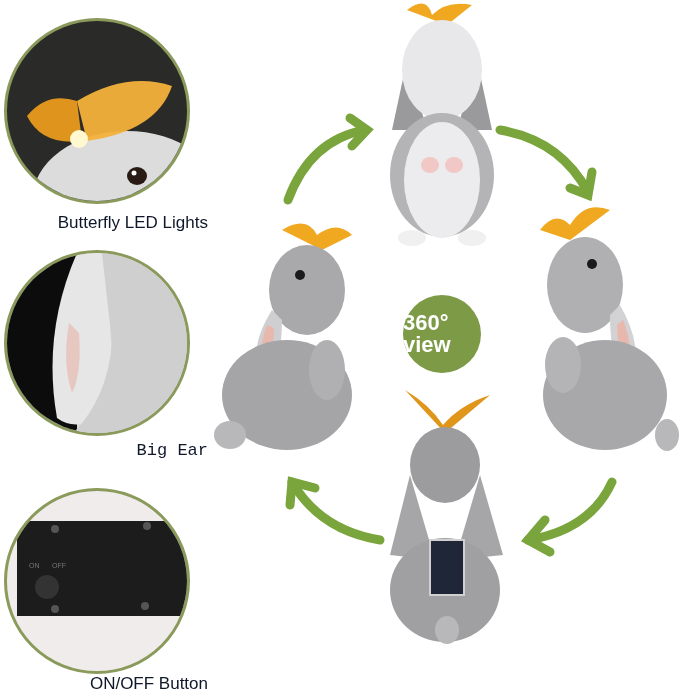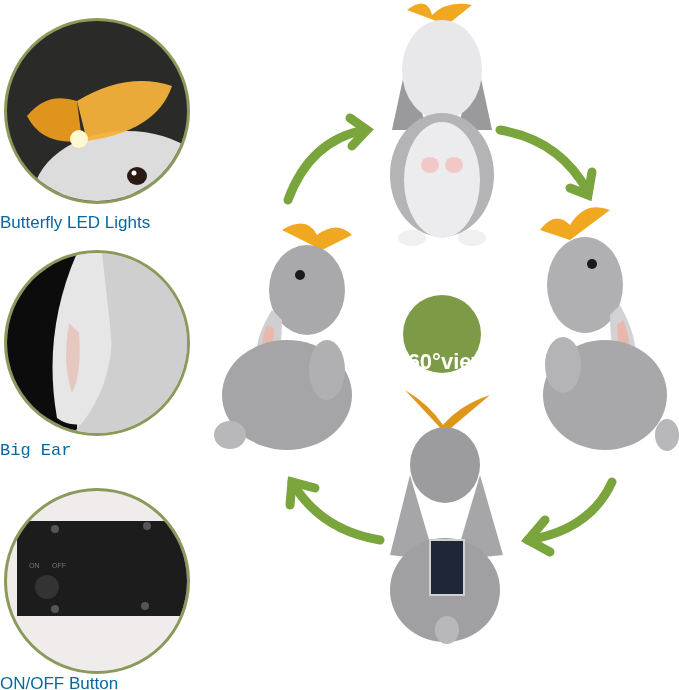--- a/index.html
+++ b/index.html
@@ -1,20 +1,20 @@
 <!DOCTYPE html>
 <html><head>
 <meta charset="utf-8">
 <style>
   html, body { margin:0; padding:0; background:#ffffff; }
   body { width:679px; height:690px; position:relative; overflow:hidden; font-family:"Liberation Sans", sans-serif; }
   .abs { position:absolute; }
   .detail-circle { position:absolute; left:4px; width:186px; height:186px; border-radius:50%; border:3px solid #8a9a5b; overflow:hidden; box-sizing:border-box; }
-  .detail-label { position:absolute; left:0; width:200px; text-align:left; font-size:17px; color:#0369a1; }
-  .badge { position:absolute; left:403px; top:295px; width:78px; height:78px; border-radius:50%; background:#7d9a46; color:#fff; display:flex; align-items:flex-end; justify-content:center; font-weight:bold; font-size:22px; line-height:22px; }
+  .detail-label { position:absolute; left:8px; width:200px; text-align:right; font-size:17px; color:#0f172a; }
+  .badge { position:absolute; left:403px; top:295px; width:78px; height:78px; border-radius:50%; background:#7d9a46; color:#fff; display:flex; flex-direction:column; align-items:flex-start; justify-content:center; font-weight:bold; font-size:22px; line-height:22px; }
   .rabbit { position:absolute; }
 </style>
 </head>
 <body>
 
 <div class="detail-circle" style="top:18px;background:#2a2a28;">
   <svg width="186" height="186" viewBox="0 0 186 186">
     <ellipse cx="120" cy="180" rx="95" ry="70" fill="#dcdcdc"></ellipse>
     <ellipse cx="130" cy="155" rx="10" ry="9" fill="#2a1a14"></ellipse>
     <circle cx="127" cy="152" r="2.5" fill="#fff"></circle>

